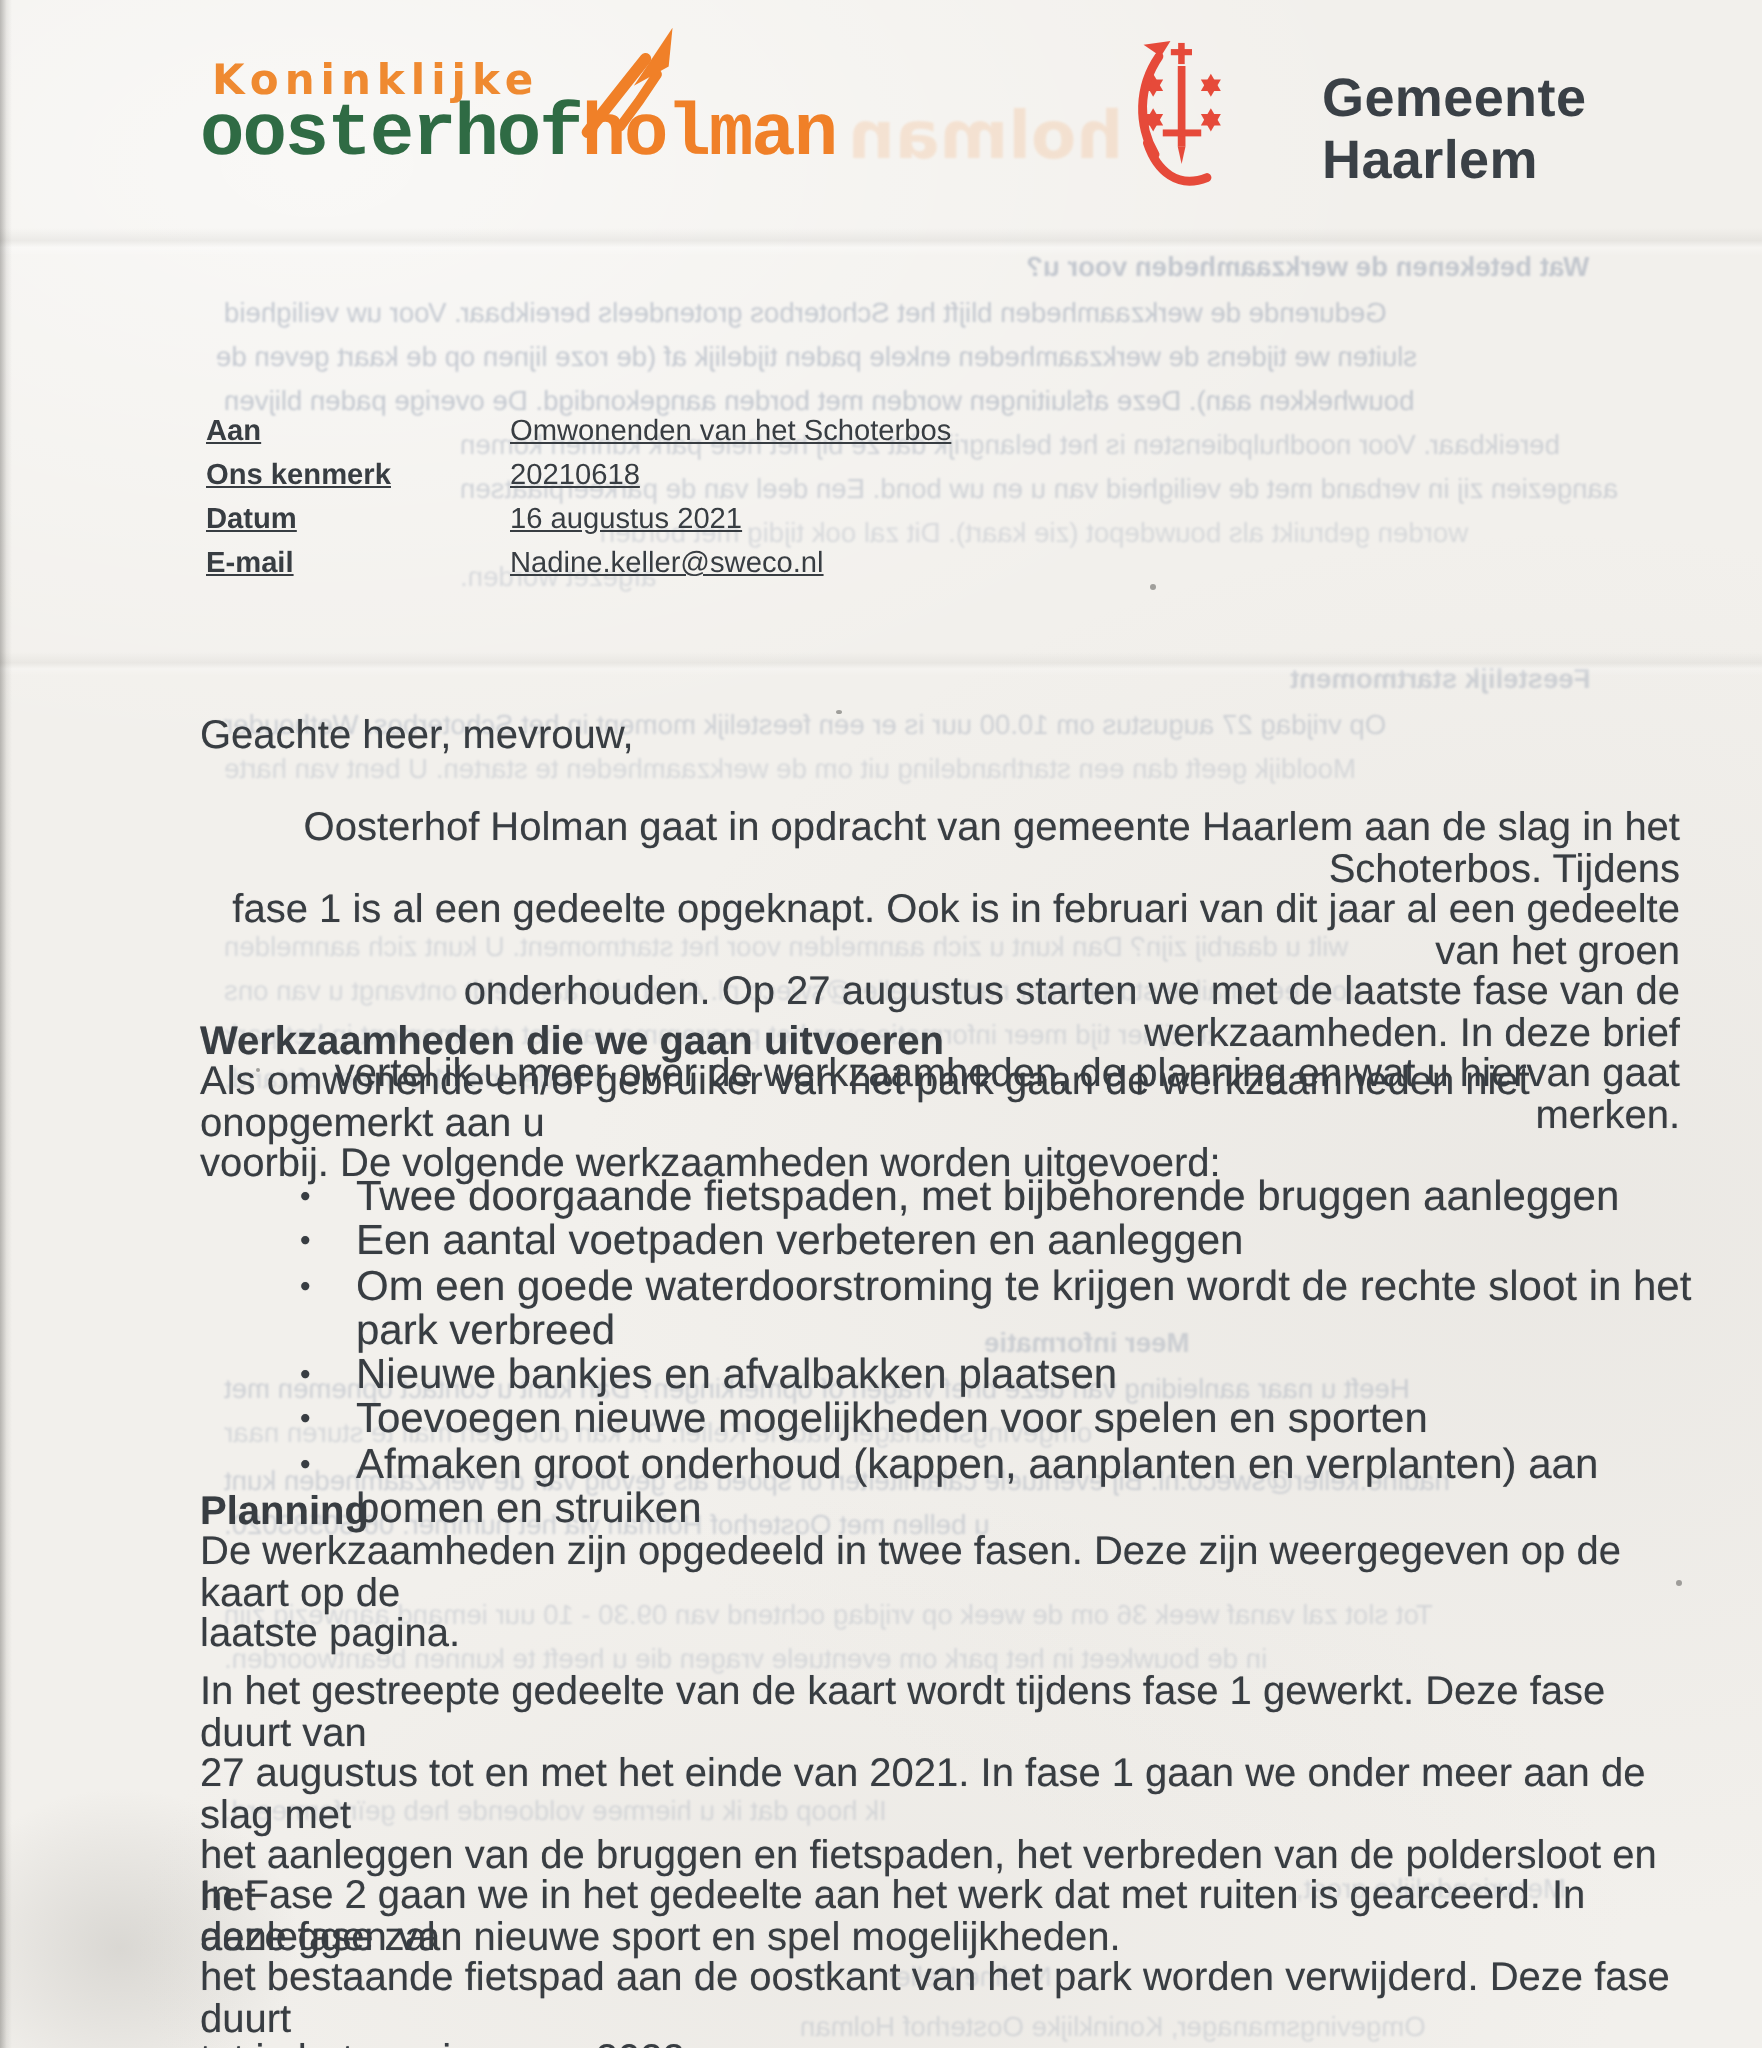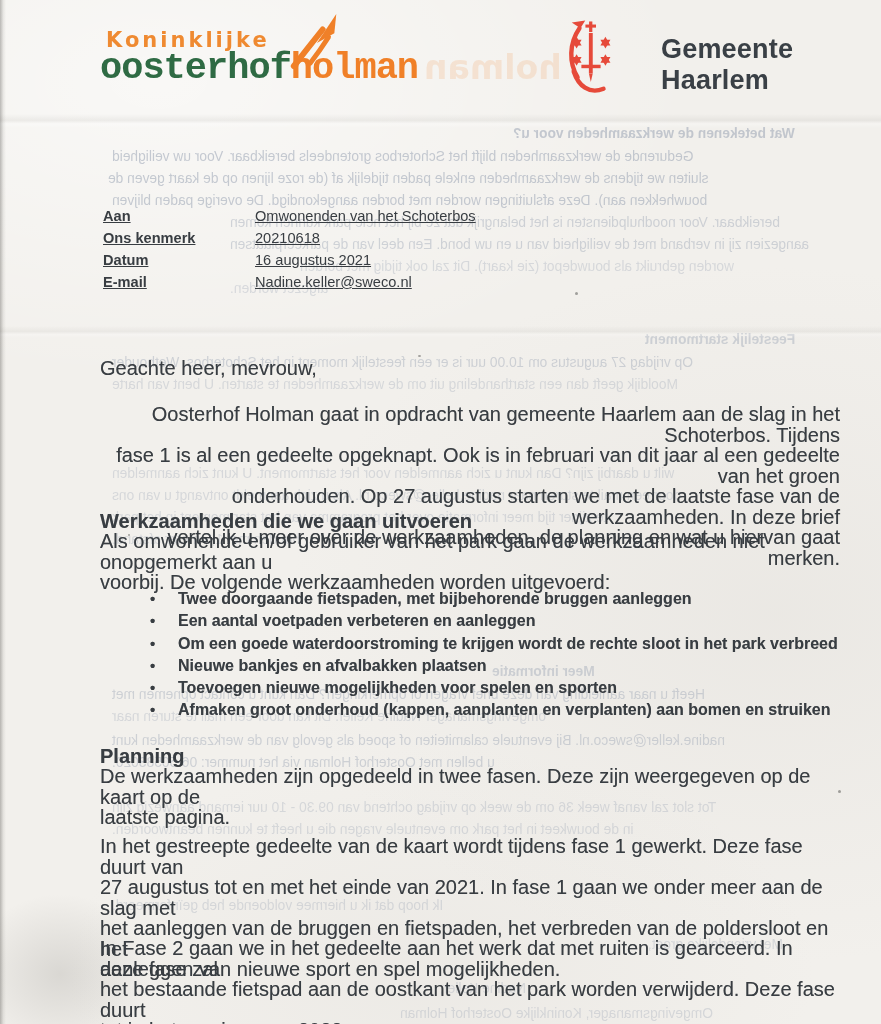--- a/index.html
+++ b/index.html
@@ -52,21 +52,21 @@
   .meta-row{display:flex;height:22px;line-height:22px;}
   .meta-label{width:152px;font-weight:bold;}
   .meta-value{white-space:nowrap;}
 
   
   .txt{position:absolute;left:100px;z-index:3;color:#383d42;font-size:20px;
     line-height:20.5px;width:740px;text-shadow:0 0 .4px rgba(40,44,48,.4);}
   .para{white-space:pre-line;}
   .head{font-weight:bold;}
   ul.bullets{list-style:none;margin:0;padding:0;position:absolute;left:150px;top:588px;z-index:3;
-    color:#383d42;font-size:16px;width:700px;text-shadow:0 0 .4px rgba(40,44,48,.4);font-weight:bold;}
+    color:#383d42;font-size:21px;width:700px;text-shadow:0 0 .4px rgba(40,44,48,.4);}
   ul.bullets li{line-height:22.3px;padding-left:28px;position:relative;}
   ul.bullets li::before{content:"\2022";position:absolute;left:0;top:0;font-size:15px;}
 </style>
 </head>
 <body>
 
 <div class="page">
 
   <div>
     <span class="gl-logo" style="left:424px;top:48px;">holman</span>

